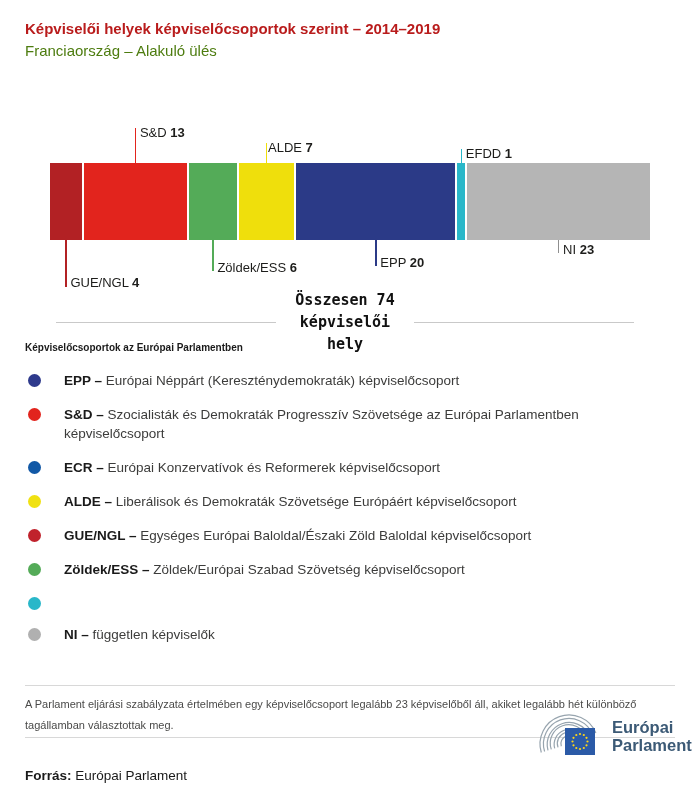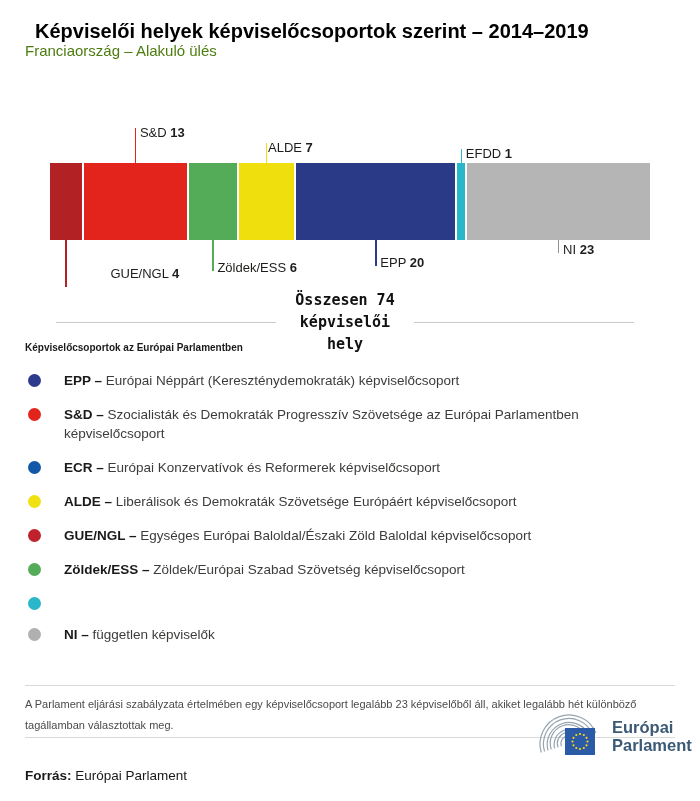--- a/index.html
+++ b/index.html
@@ -7,22 +7,22 @@
   .page {
     position: relative;
     width: 700px;
     height: 801px;
     background: #ffffff;
     font-family: "Liberation Sans", sans-serif;
     color: #1a1a1a;
     overflow: hidden;
   }
   .title {
-    position: absolute; left: 35px; top: 20px; width: 650px;
-    font-size: 20px; font-weight: 700; color: #000000;
+    position: absolute; left: 25px; top: 20px; width: 650px;
+    font-size: 15px; font-weight: 700; color: #b91c1c;
   }
   .subtitle {
     position: absolute; left: 25px; top: 42px; width: 650px;
     font-size: 15px; font-weight: 400; color: #4d7c0f;
   }
   .chart {
     position: absolute; left: 25px; top: 110px; width: 650px; height: 178px;
   }
   .seg { position: absolute; }
   .tick { position: absolute; width: 1.5px; }
@@ -75,21 +75,21 @@
 <body>
 
 <div class="page">
 
   <h1 class="title">Képviselői helyek képviselőcsoportok szerint – 2014–2019</h1>
   <div class="subtitle">Franciaország – Alakuló ülés</div>
 
   <div class="chart" id="chart">
       <div class="seg" style="left: 25px; top: 53px; width: 31.7838px; height: 77px; background: rgb(178, 33, 36);"></div>
       <div class="tick" style="left: 40.1419px; top: 130px; height: 47px; background: rgb(178, 33, 36);"></div>
-      <div class="callout-label" style="left: 45.3919px; top: 156px; margin-left: 40px;"><span>GUE/NGL </span><b>4</b></div>
+      <div class="callout-label" style="left: 45.3919px; top: 165px;"><span>GUE/NGL </span><b>4</b></div>
       <div class="seg" style="left: 58.7838px; top: 53px; width: 103.297px; height: 77px; background: rgb(226, 36, 29);"></div>
       <div class="tick" style="left: 109.682px; top: 18px; height: 35px; background: rgb(226, 36, 29);"></div>
       <div class="callout-label" style="left: 114.932px; top: 15px;"><span>S&amp;D </span><b>13</b></div>
       <div class="seg" style="left: 164.081px; top: 53px; width: 47.6757px; height: 77px; background: rgb(84, 171, 88);"></div>
       <div class="tick" style="left: 187.169px; top: 130px; height: 31px; background: rgb(84, 171, 88);"></div>
       <div class="callout-label" style="left: 192.419px; top: 150px;"><span>Zöldek/ESS </span><b>6</b></div>
       <div class="seg" style="left: 213.757px; top: 53px; width: 55.6216px; height: 77px; background: rgb(239, 223, 12);"></div>
       <div class="tick" style="left: 240.818px; top: 33px; height: 20px; background: rgb(239, 223, 12);"></div>
       <div class="callout-label" style="left: 243px; top: 30px;"><span>ALDE </span><b>7</b></div>
       <div class="seg" style="left: 271.378px; top: 53px; width: 158.919px; height: 77px; background: rgb(43, 58, 135);"></div>

